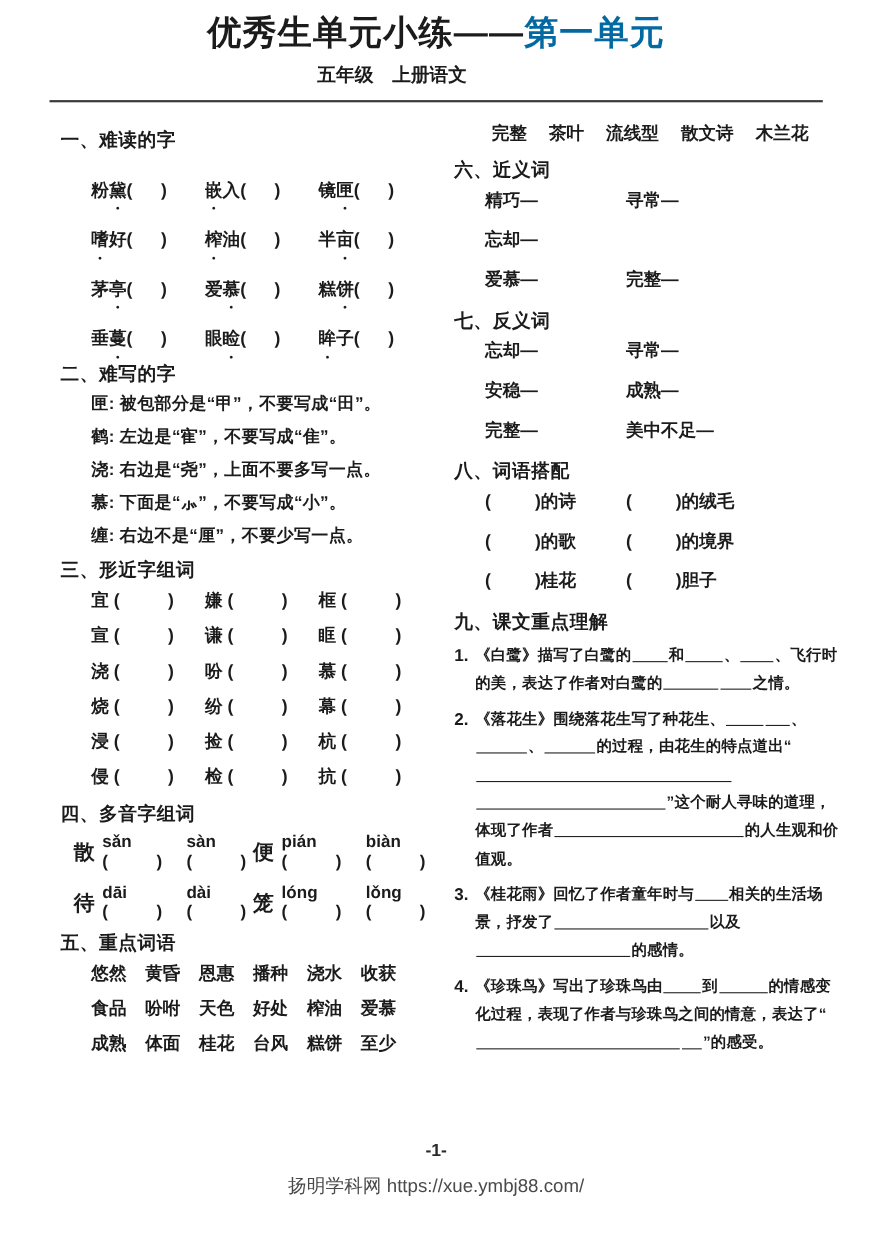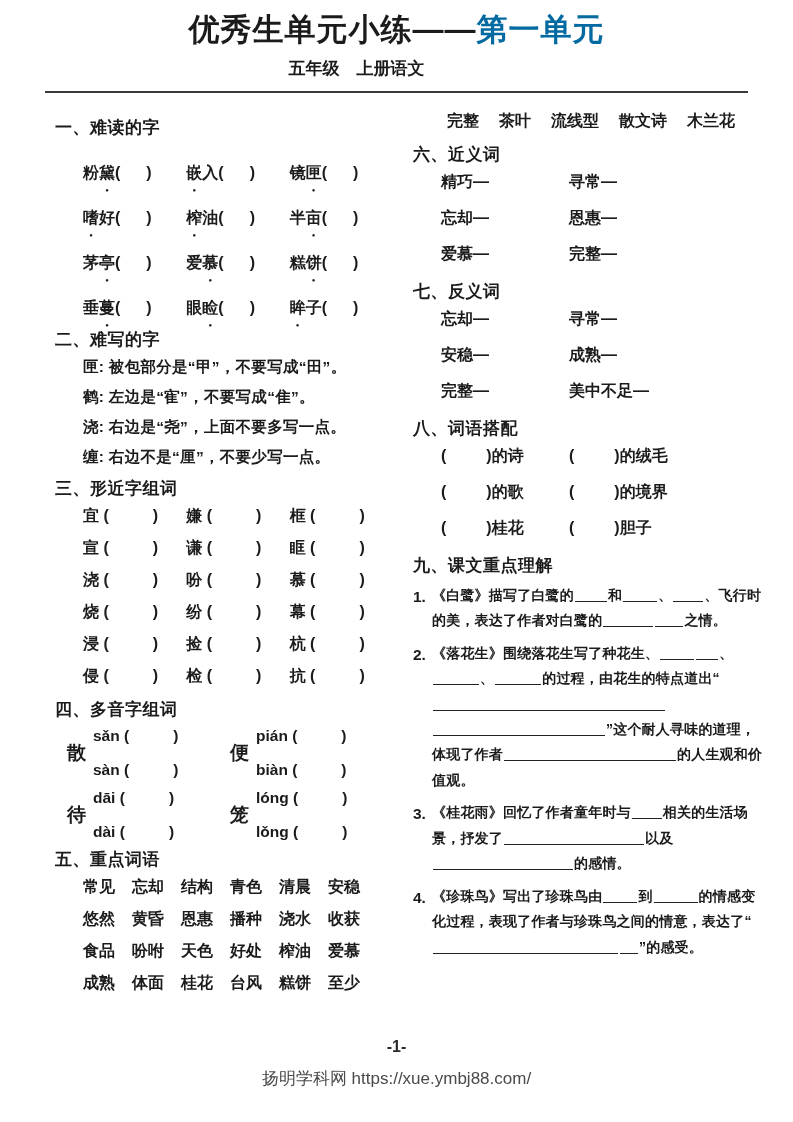--- a/index.html
+++ b/index.html
@@ -29,21 +29,21 @@
   .pgap{display:inline-block;}
   
   .hw-line{font-size:15.5px;font-weight:600;margin-bottom:9px;letter-spacing:.3px;}
   .hw-head{font-weight:800;}
   
   .s3row{display:grid;grid-template-columns:1fr 1fr 1fr;margin-bottom:11px;font-weight:700;font-size:16px;}
   
   .poly-grid{display:grid;grid-template-columns:1fr 1fr;row-gap:10px;padding-left:12px;}
   .poly{display:flex;align-items:center;}
   .poly-char{font-size:19px;font-weight:800;margin-right:7px;}
-  .poly-readings{display:flex;flex-direction:column;gap:16px;font-size:15.5px;font-weight:600;}
+  .poly-readings{display:flex;flex-direction:row;gap:16px;font-size:15.5px;font-weight:600;}
   
   .kw-row{display:flex;gap:0;justify-content:flex-start;margin-bottom:11px;font-weight:700;font-size:16px;}
   .kw-row span{margin-right:17px;}
   .kw-row.cont span{margin-right:20px;}
   
   .pair-row{display:grid;grid-template-columns:128px auto;margin-bottom:15px;font-weight:700;font-size:16px;}
   .pair-row .cell{white-space:nowrap;}
   
   .comp-item{display:flex;margin-bottom:7px;}
   .comp-num{width:19px;flex:none;font-size:15.5px;font-weight:700;line-height:1.82;}
@@ -88,20 +88,21 @@
             <span class="word-item"><span>眼</span><span class="dotted">睑</span><span class="parens">(<span class="pgap" style="width: 26px;"></span>)</span></span>
             <span class="word-item"><span class="dotted">眸</span><span>子</span><span class="parens">(<span class="pgap" style="width: 26px;"></span>)</span></span>
           </div>
         </div>
 
       <div class="sec-head">二、难写的字</div>
       <div class="indent" id="s2">
           <div class="hw-line"><span class="hw-head">匣:</span> 被包部分是“甲”，不要写成“田”。</div>
           <div class="hw-line"><span class="hw-head">鹤:</span> 左边是“寉”，不要写成“隹”。</div>
           <div class="hw-line"><span class="hw-head">浇:</span> 右边是“尧”，上面不要多写一点。</div>
+          <div class="hw-line"><span class="hw-head">慕:</span> 下面是“⺗”，不要写成“小”。</div>
           <div class="hw-line"><span class="hw-head">缠:</span> 右边不是“厘”，不要少写一点。</div>
         </div>
 
       <div class="sec-head">三、形近字组词</div>
       <div class="indent" id="s3">
           <div class="s3row">
             <span class="word-item">宜 <span class="parens">(<span class="pgap" style="width: 44px;"></span>)</span></span>
             <span class="word-item">嫌 <span class="parens">(<span class="pgap" style="width: 44px;"></span>)</span></span>
             <span class="word-item">框 <span class="parens">(<span class="pgap" style="width: 44px;"></span>)</span></span>
           </div>
@@ -159,28 +160,20 @@
             <span class="poly-char">笼</span>
             <div class="poly-readings">
               <div>lóng <span class="parens">(<span class="pgap" style="width: 44px;"></span>)</span></div>
               <div>lǒng <span class="parens">(<span class="pgap" style="width: 44px;"></span>)</span></div>
             </div>
           </div>
         </div>
 
       <div class="sec-head" style="">五、重点词语</div>
       <div class="indent" id="s5">
-          <div class="kw-row">
-            <span>常见</span>
-            <span>忘却</span>
-            <span>结构</span>
-            <span>青色</span>
-            <span>清晨</span>
-            <span>安稳</span>
-          </div>
           <div class="kw-row">
             <span>悠然</span>
             <span>黄昏</span>
             <span>恩惠</span>
             <span>播种</span>
             <span>浇水</span>
             <span>收获</span>
           </div>
           <div class="kw-row">
             <span>食品</span>
@@ -213,21 +206,20 @@
         </div>
 
       <div class="sec-head">六、近义词</div>
       <div class="indent" id="s6">
           <div class="pair-row">
             <span class="cell">精巧—</span>
             <span class="cell">寻常—</span>
           </div>
           <div class="pair-row">
             <span class="cell">忘却—</span>
-            <span class="cell">恩惠—</span>
           </div>
           <div class="pair-row">
             <span class="cell">爱慕—</span>
             <span class="cell">完整—</span>
           </div>
         </div>
 
       <div class="sec-head">七、反义词</div>
       <div class="indent" id="s7">
           <div class="pair-row">

